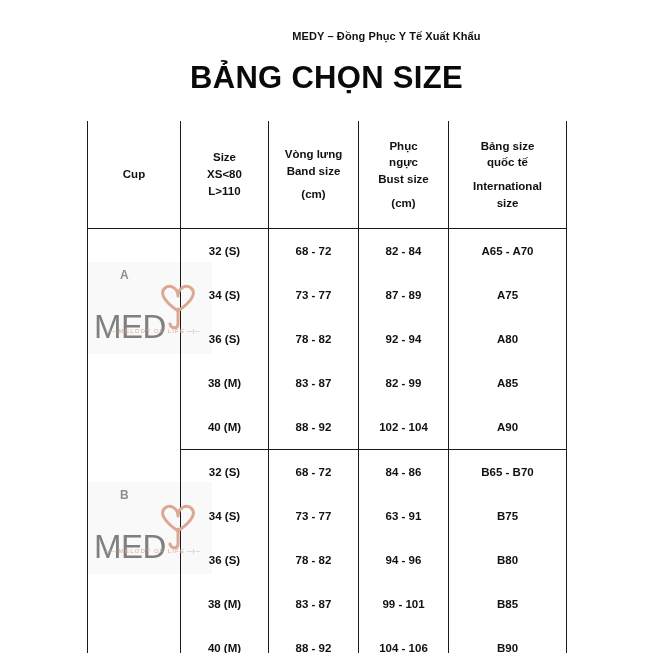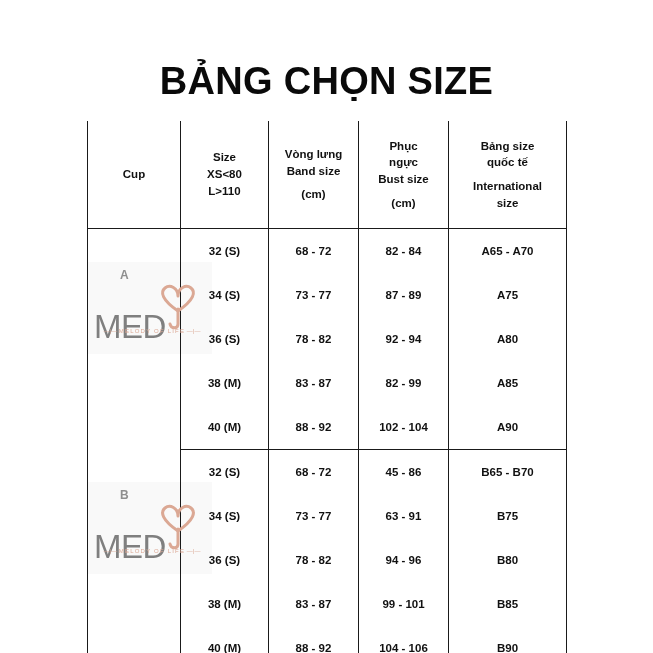--- a/index.html
+++ b/index.html
@@ -37,21 +37,21 @@
     box-sizing: border-box;
   }
 
   
   .doc-title {
     position: absolute;
     top: 60px;
     left: 0;
     width: 653px;
     text-align: center;
-    font-size: 38px;
+    font-size: 31px;
     font-weight: bold;
     letter-spacing: 0.3px;
     color: #0a0a0a;
   }
 
   
   .table-wrap {
     position: absolute;
     left: 87px;
     top: 121px;
@@ -184,20 +184,21 @@
   .wm-tag .dash {
     color: #dba894;
     letter-spacing: 0;
   }
 </style>
 </head>
 <body>
 
 <div class="page">
 
+  <div class="brand-line">MEDY – Đồng Phục Y Tế Xuất Khẩu</div>
 
   <div class="doc-title">BẢNG CHỌN SIZE</div>
 
   <div class="table-wrap">
     <table class="size-table">
       <colgroup>
         <col class="c-cup">
         <col class="c-size">
         <col class="c-band">
         <col class="c-bust">
@@ -264,21 +265,21 @@
           <tr class="group-end">
             <td>40 (M)</td>
             <td>88 - 92</td>
             <td>102 - 104</td>
             <td class="intl-cell">A90</td>
           </tr>
           <tr>
             <td class="cup-cell" rowspan="5"></td>
             <td>32 (S)</td>
             <td>68 - 72</td>
-            <td>45 - 86</td>
+            <td>84 - 86</td>
             <td class="intl-cell">B65 - B70</td>
           </tr>
           <tr>
             <td>34 (S)</td>
             <td>73 - 77</td>
             <td>63 - 91</td>
             <td class="intl-cell">B75</td>
           </tr>
           <tr>
             <td>36 (S)</td>

